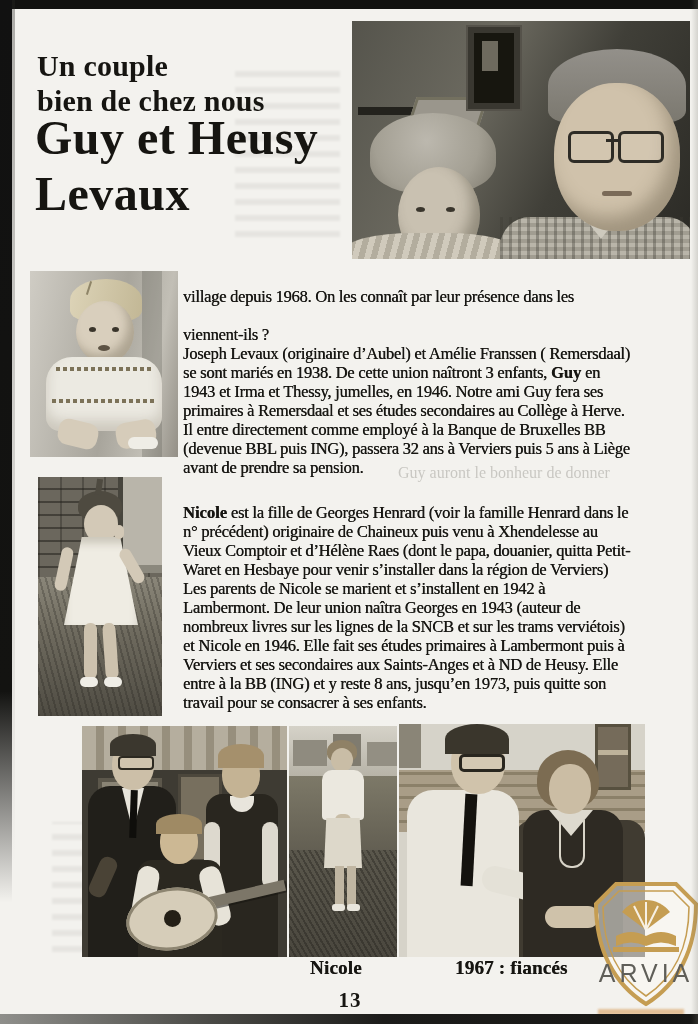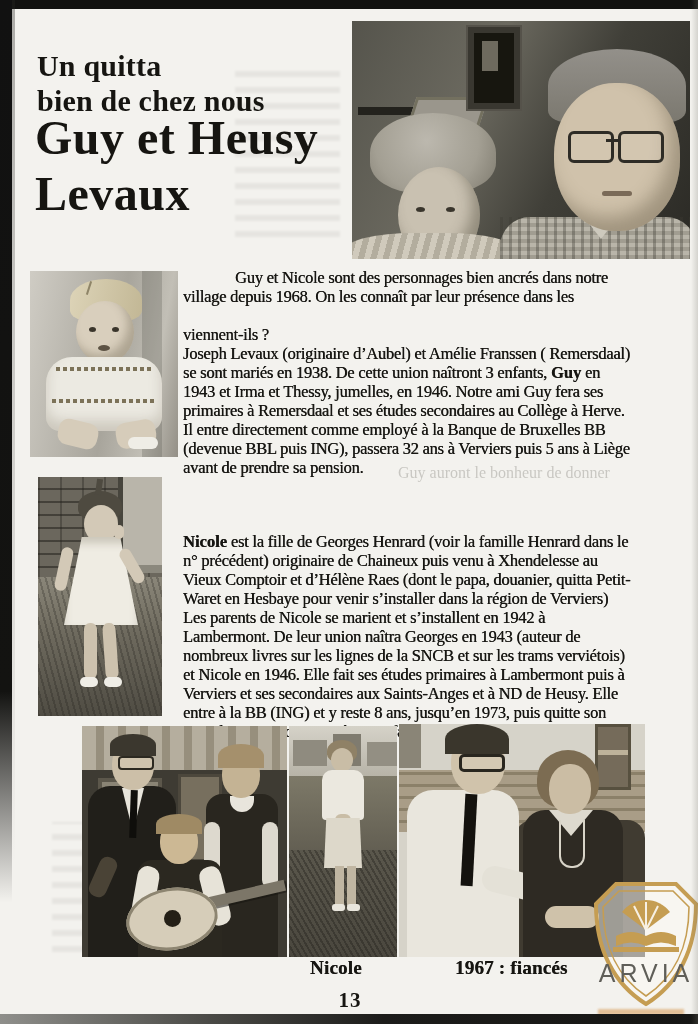--- a/index.html
+++ b/index.html
@@ -28,21 +28,21 @@
     line-height:35px;letter-spacing:.2px;}
   .title{position:absolute;left:35px;top:110px;font-weight:bold;font-size:48px;
     line-height:56px;letter-spacing:.5px;}
   
   .article{position:absolute;left:183px;width:512px;font-size:16.5px;
     line-height:19px;letter-spacing:-.25px;white-space:nowrap;
     text-shadow:.35px 0 0 rgba(10,10,8,.85);}
   .article b{letter-spacing:0;}
   #para-intro{top:268px;text-indent:52px;}
   #para-joseph{top:344px;}
-  #para-nicole{top:532px;}
+  #para-nicole{top:503px;}
   
   .photo{position:absolute;overflow:hidden;background:#b9b6ad;}
   .photo *{position:absolute;}
   
   #ph-couple{left:352px;top:21px;width:338px;height:238px;
     background:linear-gradient(115deg,#55544c 0%,#6b695f 35%,#403f38 62%,#2b2a25 100%);}
   #ph-couple .shelf1{left:6px;top:86px;width:74px;height:8px;background:#23221d;}
   #ph-couple .shelf2{left:48px;top:118px;width:92px;height:8px;background:#23221d;}
   #ph-couple .laptop{left:58px;top:76px;width:72px;height:40px;background:#9a968c;
     transform:skewX(-18deg);box-shadow:inset 0 0 0 3px #73705f;}
@@ -208,21 +208,21 @@
 <body>
 
 <div class="page">
 
   <div class="smudge" style="left:235px;top:62px;width:105px;height:175px;"></div>
   <div class="smudge" style="left:430px;top:168px;width:130px;height:78px;"></div>
   <div class="smudge" style="left:52px;top:822px;width:125px;height:130px;"></div>
   <div class="ghost-line" style="left:398px;top:464px;">Guy auront le bonheur de donner</div>
 
   <div class="kicker">
-    <span>Un quitta</span><br>
+    <span>Un couple</span><br>
     <span>bien de chez nous</span>
   </div>
   <div class="title">
     <span>Guy et Heusy</span><br>
     <span>Levaux</span>
   </div>
 
   <div class="photo" id="ph-couple">
     <i class="shelf1"></i>
     <i class="shelf2"></i>
@@ -281,21 +281,21 @@
     <i class="dress"></i>
     <i class="arm l"></i>
     <i class="arm r"></i>
     <i class="hand"></i>
     <i class="leg l"></i>
     <i class="leg r"></i>
     <i class="shoe l"></i>
     <i class="shoe r"></i>
   </div>
 
-  <div class="article" id="para-intro"><span>Guy et Nicole sont des personnages bien ancrés dans notre</span><br><span>village depuis 1968. On les connaît par leur présence dans les</span><br><br><span>viennent-ils ?</span></div>
+  <div class="article" id="para-intro"><br><span>village depuis 1968. On les connaît par leur présence dans les</span><br><br><span>viennent-ils ?</span></div>
   <div class="article" id="para-joseph"><span>Joseph Levaux (originaire d’Aubel) et Amélie Franssen ( Remersdaal)</span><br><span>se sont mariés en 1938. De cette union naîtront 3 enfants, </span><b>Guy</b><span> en</span><br><span>1943 et Irma et Thessy, jumelles, en 1946. Notre ami Guy fera ses</span><br><span>primaires à Remersdaal et ses études secondaires au Collège à Herve.</span><br><span>Il entre directement comme employé à la Banque de Bruxelles BB</span><br><span>(devenue BBL puis ING), passera 32 ans à Verviers puis 5 ans à Liège</span><br><span>avant de prendre sa pension.</span></div>
   <div class="article" id="para-nicole"><b>Nicole</b><span> est la fille de Georges Henrard (voir la famille Henrard dans le</span><br><span>n° précédent) originaire de Chaineux puis venu à Xhendelesse au</span><br><span>Vieux Comptoir et d’Hélène Raes (dont le papa, douanier, quitta Petit-</span><br><span>Waret en Hesbaye pour venir s’installer dans la région de Verviers)</span><br><span>Les parents de Nicole se marient et s’installent en 1942 à</span><br><span>Lambermont. De leur union naîtra Georges en 1943 (auteur de</span><br><span>nombreux livres sur les lignes de la SNCB et sur les trams verviétois)</span><br><span>et Nicole en 1946. Elle fait ses études primaires à Lambermont puis à</span><br><span>Verviers et ses secondaires aux Saints-Anges et à ND de Heusy. Elle</span><br><span>entre à la BB (ING) et y reste 8 ans, jusqu’en 1973, puis quitte son</span><br><span>travail pour se consacrer à ses enfants.</span></div>
 
   <div class="photo" id="ph-group">
     <i class="curtain"></i>
     <i class="art"></i>
     <i class="art2"></i>
     <i class="g-suit"></i>
     <i class="g-shirt"></i>
     <i class="g-tie"></i>

